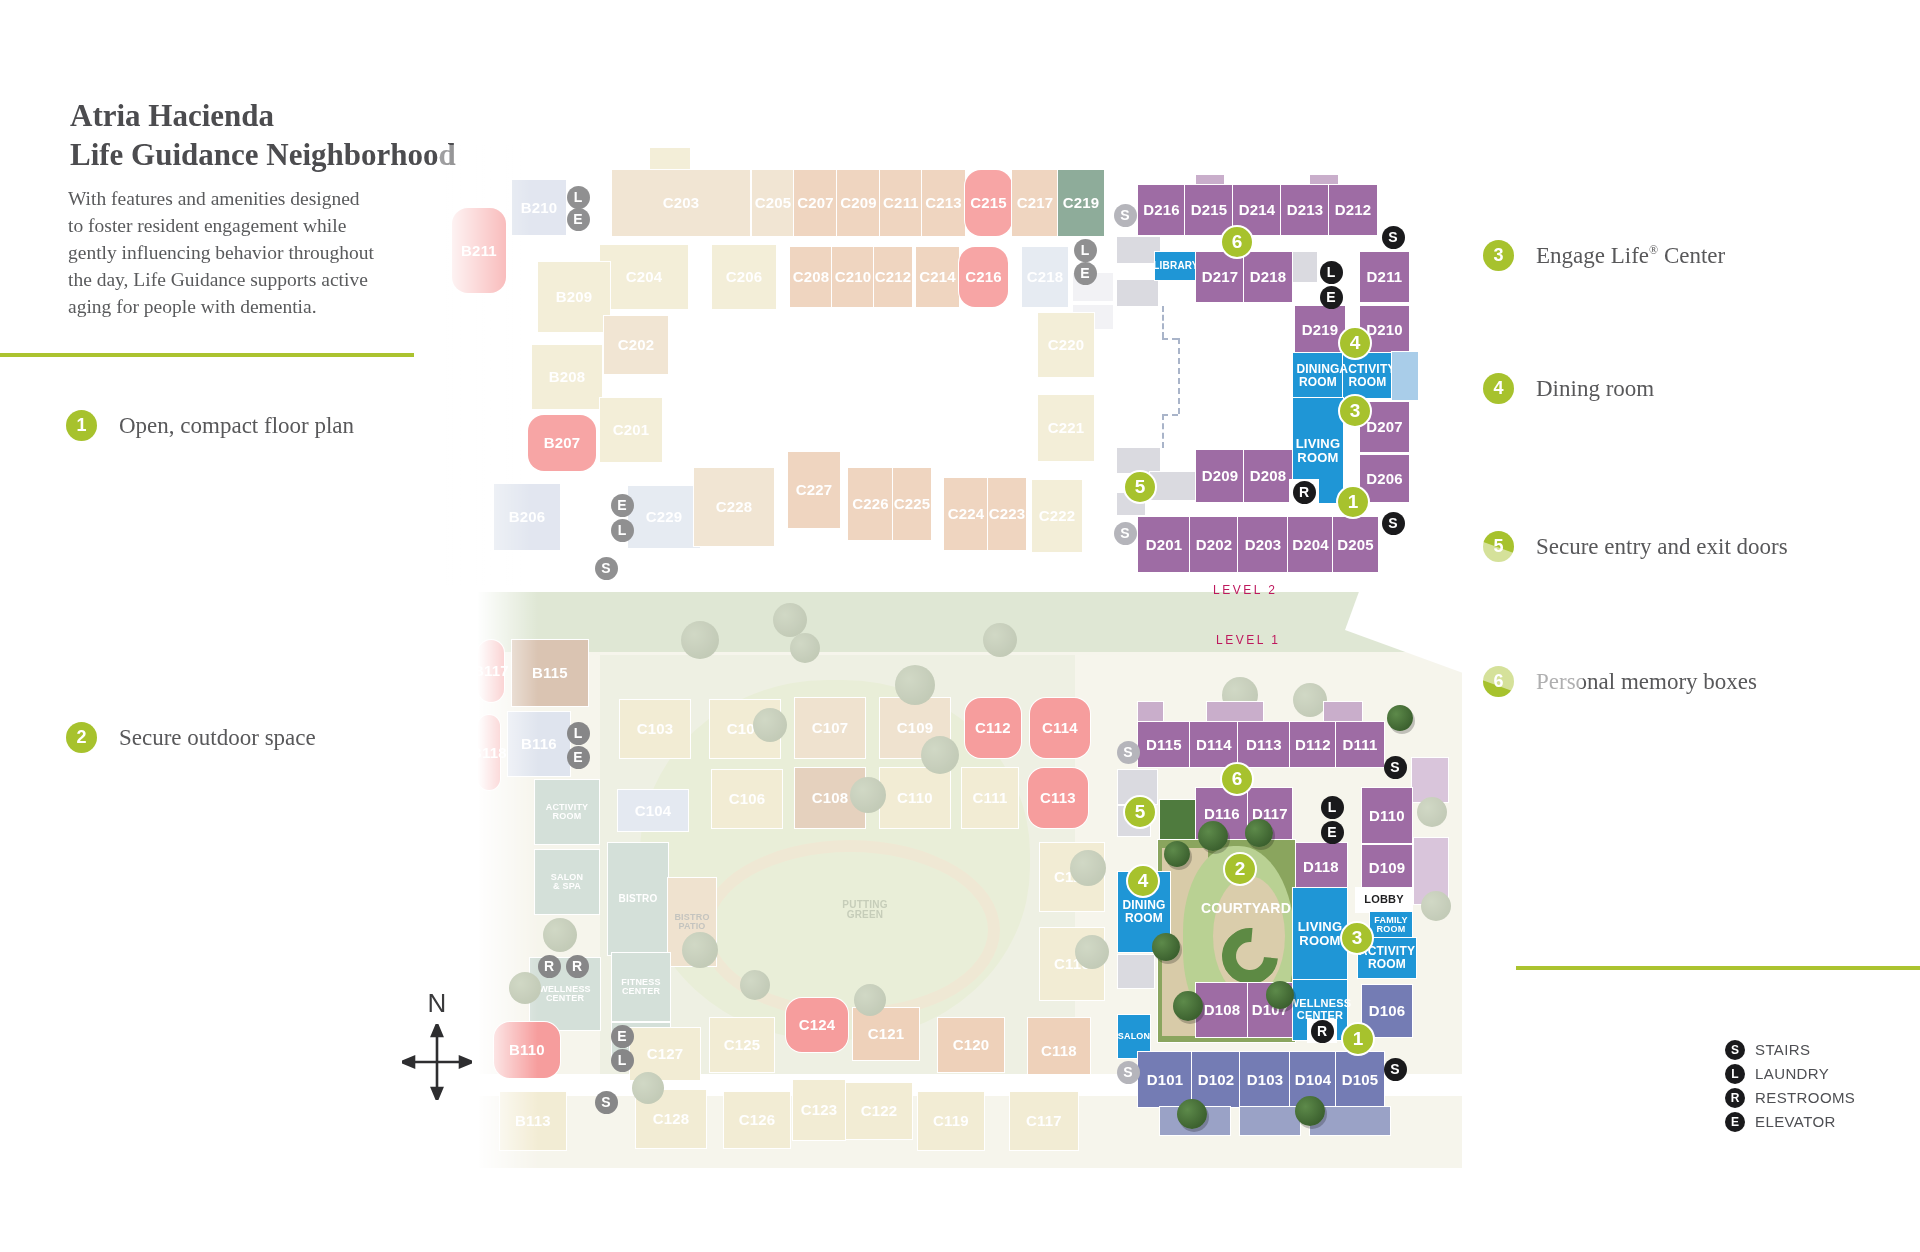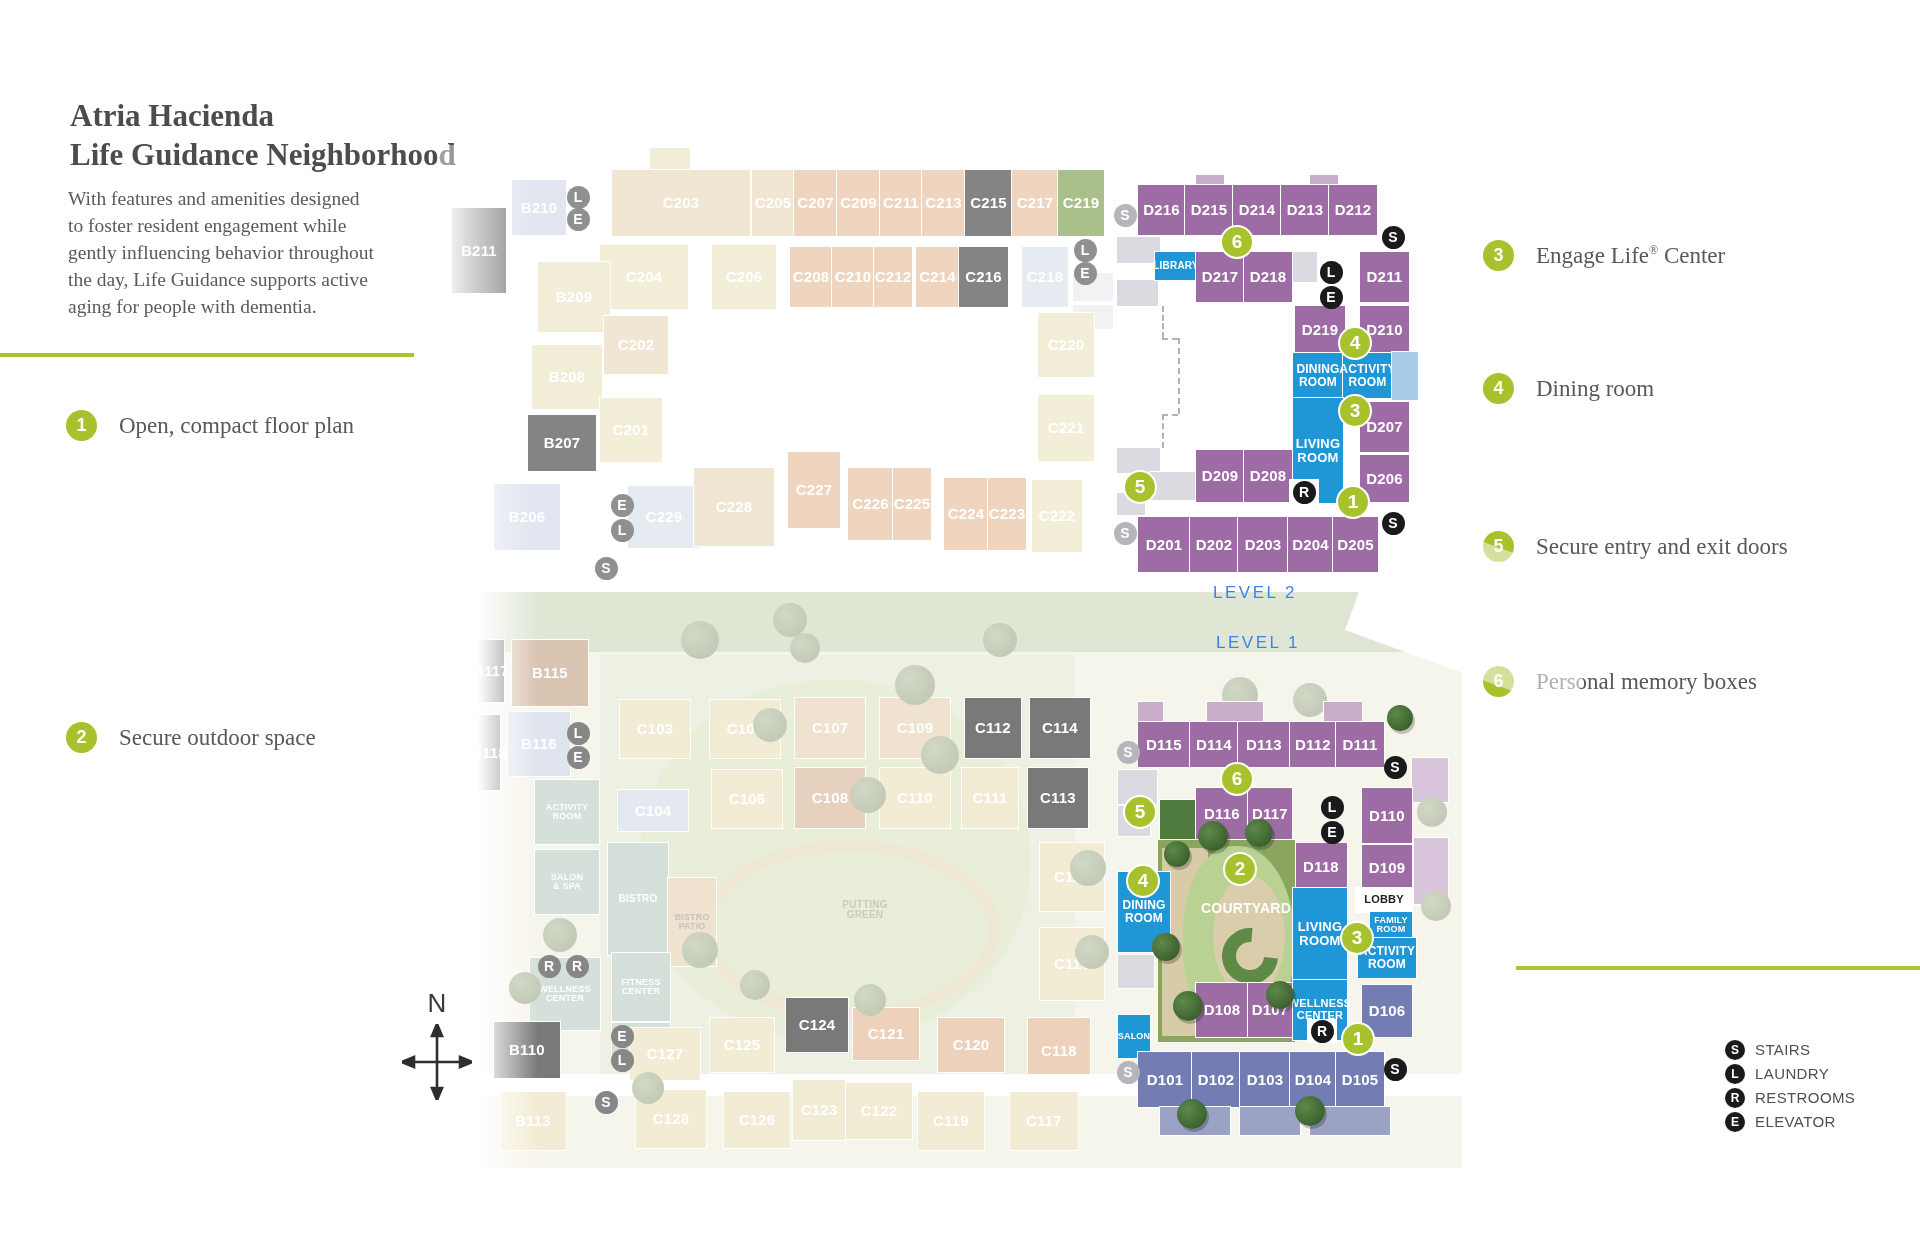--- a/index.html
+++ b/index.html
@@ -27,23 +27,23 @@
   .shared{background:#747cb4;}
   .sharedlight{background:#9aa2c6;}
   .blue{background:#1f96d6;}
   .lightblue{background:#a9cde9;}
   .gray{background:#dadae0;}
   .ltgray{background:#e4e4ec;}
   .white{background:#ffffff;}
   .darkgreen{background:#4f7b3e;}
   
   .tan{background:#e2c9a4;}
-  .tanor{background:#4d7c0f;}
+  .tanor{background:#14532d;}
   .orange{background:#dfa97c;}
-  .slate{background:#000000;}
+  .slate{background:#ef4444;border-radius:16px;}
   .yellow{background:#e8dcae;}
   .brown{background:#b98f6d;}
   .brown2{background:#cfa984;}
   .sage{background:#aec4b7;}
   .bluegray{background:#c3cde0;}
   .bluegrayl{background:#ccd6e6;}
   .cream{background:#efecdc;box-shadow:none;}
   .greenband{background:#c2d2ae;box-shadow:none;}
   .parkgreen{background:#e0e4cb;box-shadow:none;}
   .putting{background:#d6e0b6;border-radius:48%;box-shadow:none;}
@@ -68,21 +68,21 @@
   .dash{position:absolute;}
   .dash.v{border-left:2px dashed #a9b4c9;}
   .dash.h{border-top:2px dashed #a9b4c9;}
   
   .legrow{display:flex;align-items:center;gap:10px;height:19px;margin-bottom:5px;}
   .dot{width:14px;height:14px;border-radius:50%;flex:0 0 14px;}
   .dot.studio-d{background:#a77cab;}
   .dot.shared-d{background:#6d76b4;}
   .dot.comm-d{background:#2196dd;}
   .legtxt{font-size:15px;color:#4e4f53;letter-spacing:0.4px;white-space:nowrap;}
-  .plancap{position:absolute;font-size:17px;letter-spacing:2.5px;color:#3b82f6;}
+  .plancap{position:absolute;font-size:12px;letter-spacing:2.5px;color:#be185d;}
 </style>
 </head>
 <body>
 
 <div id="canvas">
 
   <div class="abs title" style="left:70px;top:96px;">
     <div>Atria Hacienda</div>
     <div>Life Guidance Neighborhood</div>
   </div>

